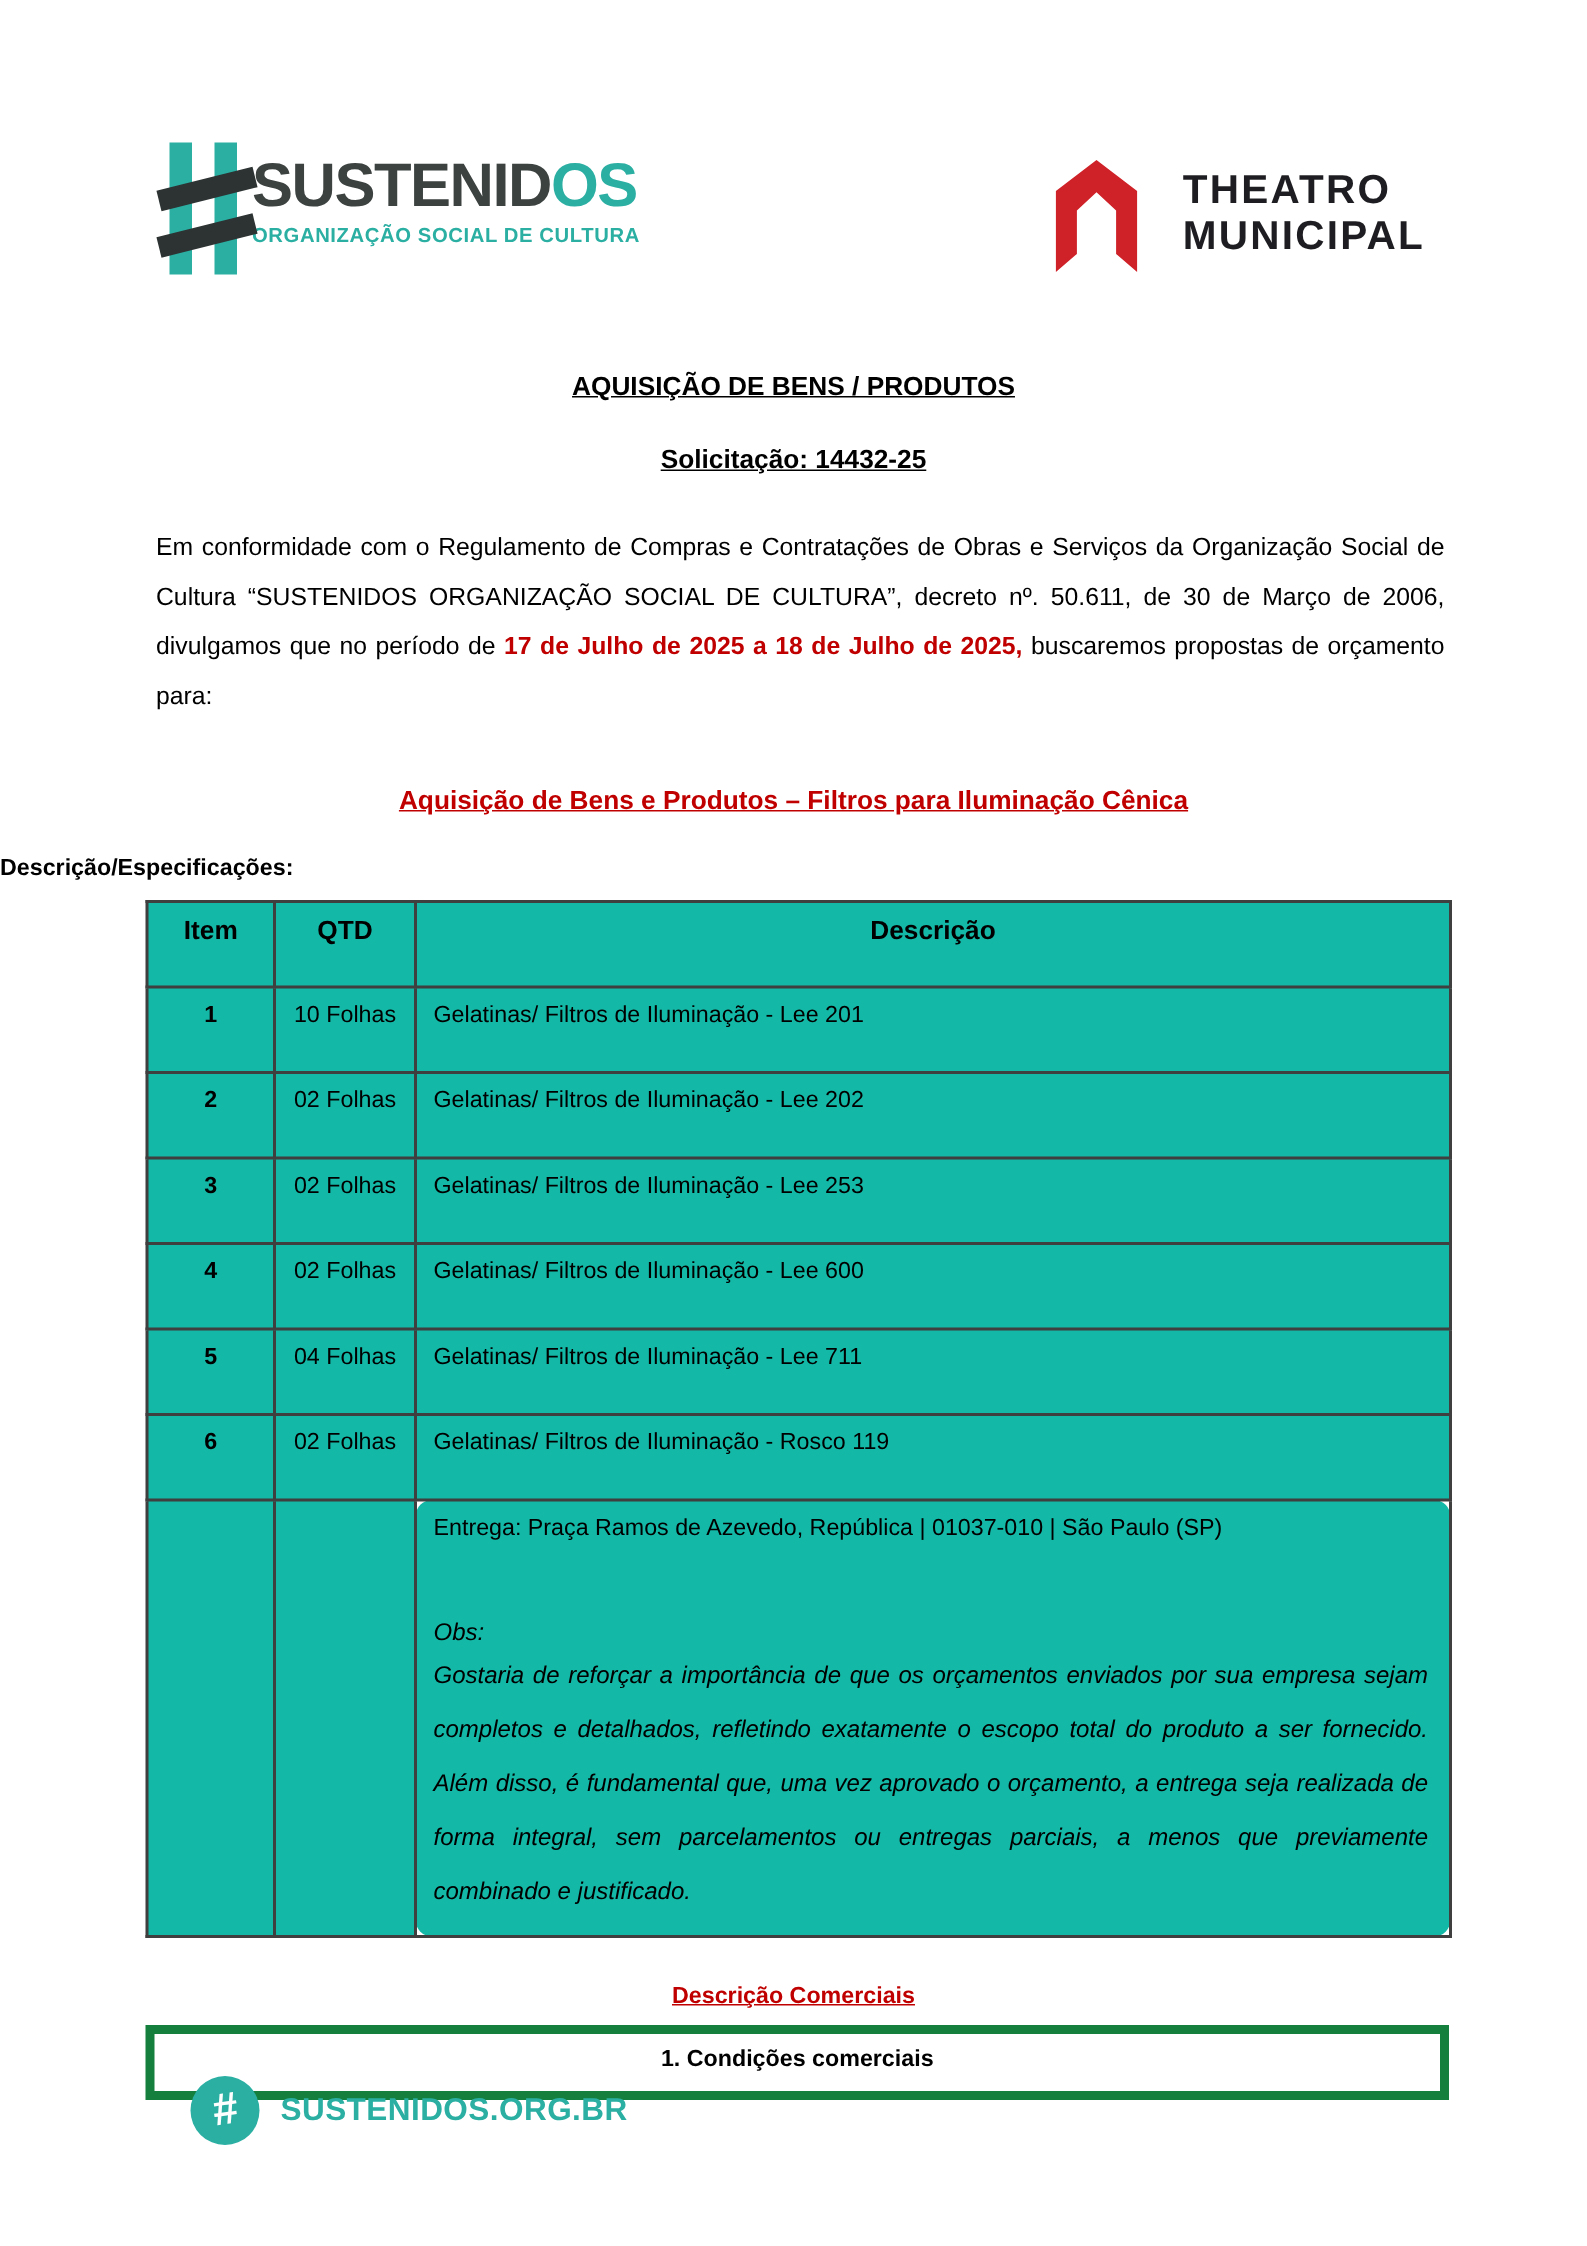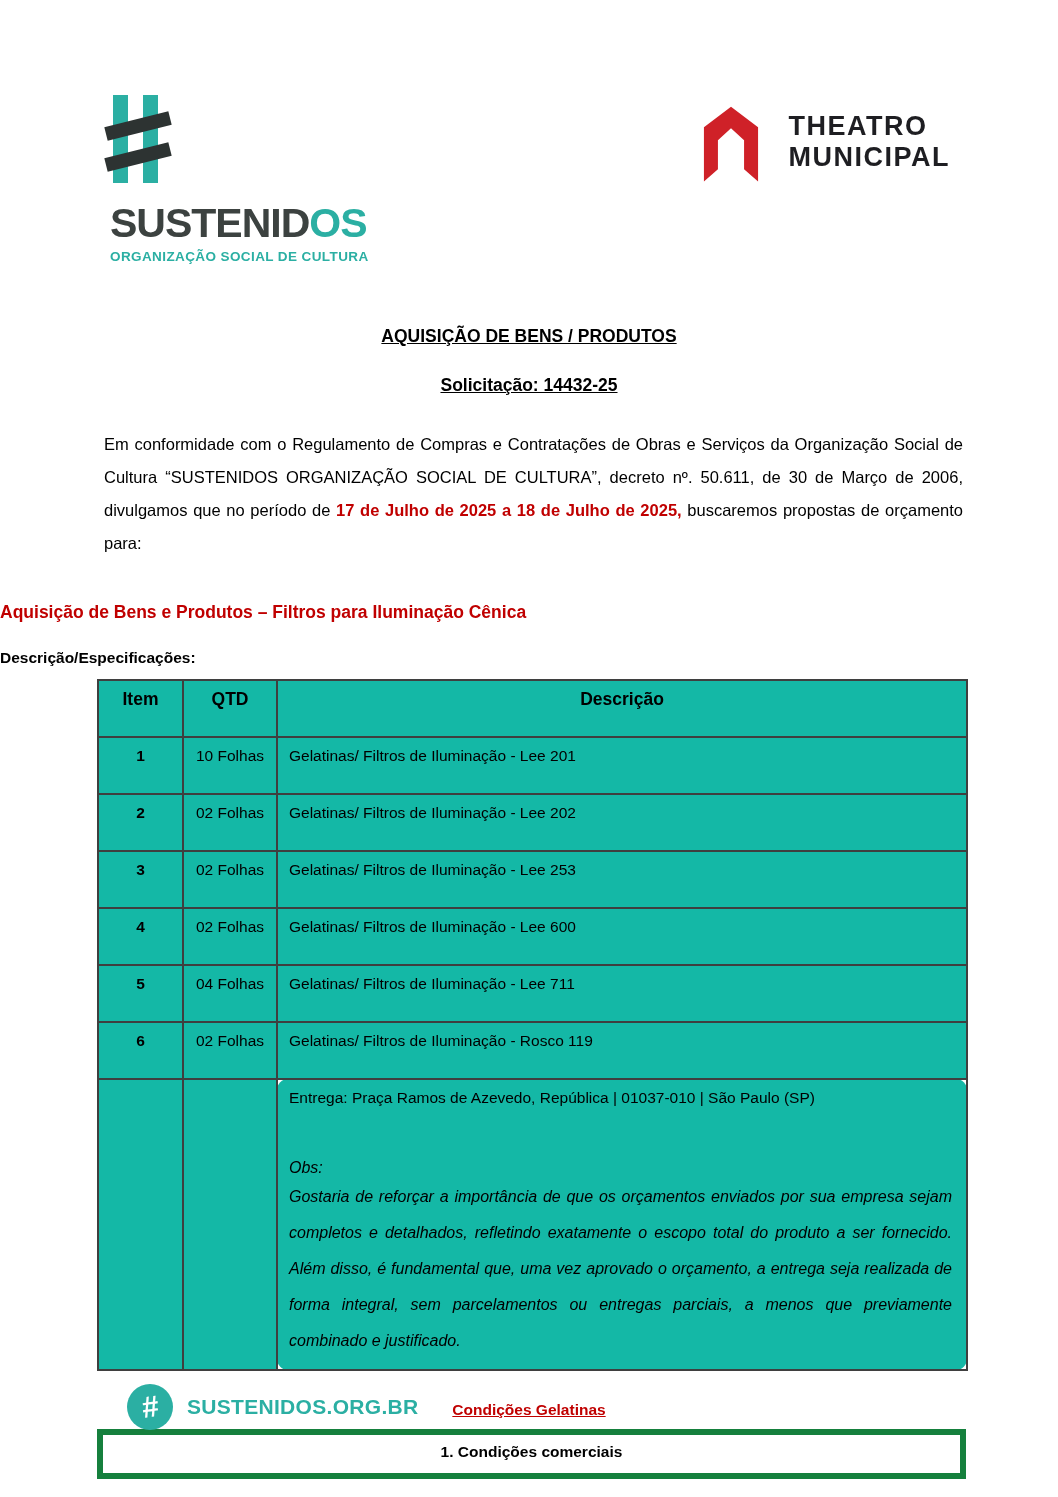--- a/index.html
+++ b/index.html
@@ -11,21 +11,21 @@
     position:relative;
     overflow:hidden;
   }
   .page { width:1058px; height:1497px; position:relative; }
 
   
   .logo-row {
     display:flex; justify-content:space-between; align-items:flex-start;
     padding:95px 108px 0 110px;
   }
-  .sustenidos-logo { display:flex; align-items:flex-start; gap:12px;flex-direction:column; }
+  .sustenidos-logo { display:flex; align-items:flex-start; gap:0; }
   .hash-icon { position:relative; width:58px; height:88px; flex:0 0 auto; }
   .hash-icon .vbar { position:absolute; top:0; width:15px; height:88px; background:var(--teal); }
   .hash-icon .vbar.v1 { left:3px; }
   .hash-icon .vbar.v2 { left:33px; }
   .hash-icon .hbar { position:absolute; left:-5px; width:66px; height:14px; background:#2d3332; transform:rotate(-14deg); }
   .hash-icon .hbar.h1 { top:24px; }
   .hash-icon .hbar.h2 { top:55px; }
   .sustenidos-text { padding-top:8px; }
   .sustenidos-name {
     font-size:41px; font-weight:700; letter-spacing:-1px; color:#3c4240;
@@ -55,22 +55,22 @@
 
   
   .intro {
     margin:32px 95px 0 104px;
     font-size:16.5px; line-height:33px; text-align:justify;
   }
   .intro .highlight { color:var(--red); font-weight:700; }
 
   
   .section-heading {
-    margin-top:42px; 
-    font-size:17.5px; font-weight:700; color:var(--red);
+    margin-top:42px; text-align:center;
+    font-size:17.5px; font-weight:700; color:var(--red);text-decoration:underline;
   }
   .spec-label {
     margin-top:26px; 
     font-size:15.5px; font-weight:700;
   }
 
   
   table.items {
     margin:12px auto 0 97px;
     width:869px;
@@ -216,21 +216,21 @@
       <td class="cell-qtd"></td>
       <td class="cell-note">
         <div class="entrega-line">Entrega: Praça Ramos de Azevedo, República | 01037-010 | São Paulo (SP)</div>
         <div class="obs-label">Obs:</div>
         <div class="obs-text">Gostaria de reforçar a importância de que os orçamentos enviados por sua empresa sejam completos e detalhados, refletindo exatamente o escopo total do produto a ser fornecido. Além disso, é fundamental que, uma vez aprovado o orçamento, a entrega seja realizada de forma integral, sem parcelamentos ou entregas parciais, a menos que previamente combinado e justificado.</div>
       </td>
     </tr>
   </tbody>
     </table>
 
-  <div class="conditions-heading">Condições Gelatinas</div>
+  <div class="conditions-heading">Descrição Comerciais</div>
   <div class="conditions-box">
     <span>1. Condições comerciais</span>
   </div>
 
   <div class="footer">
     <div class="footer-hash-circle">
         <span>#</span>
       </div>
     <div class="footer-site">SUSTENIDOS.ORG.BR</div>
   </div>

